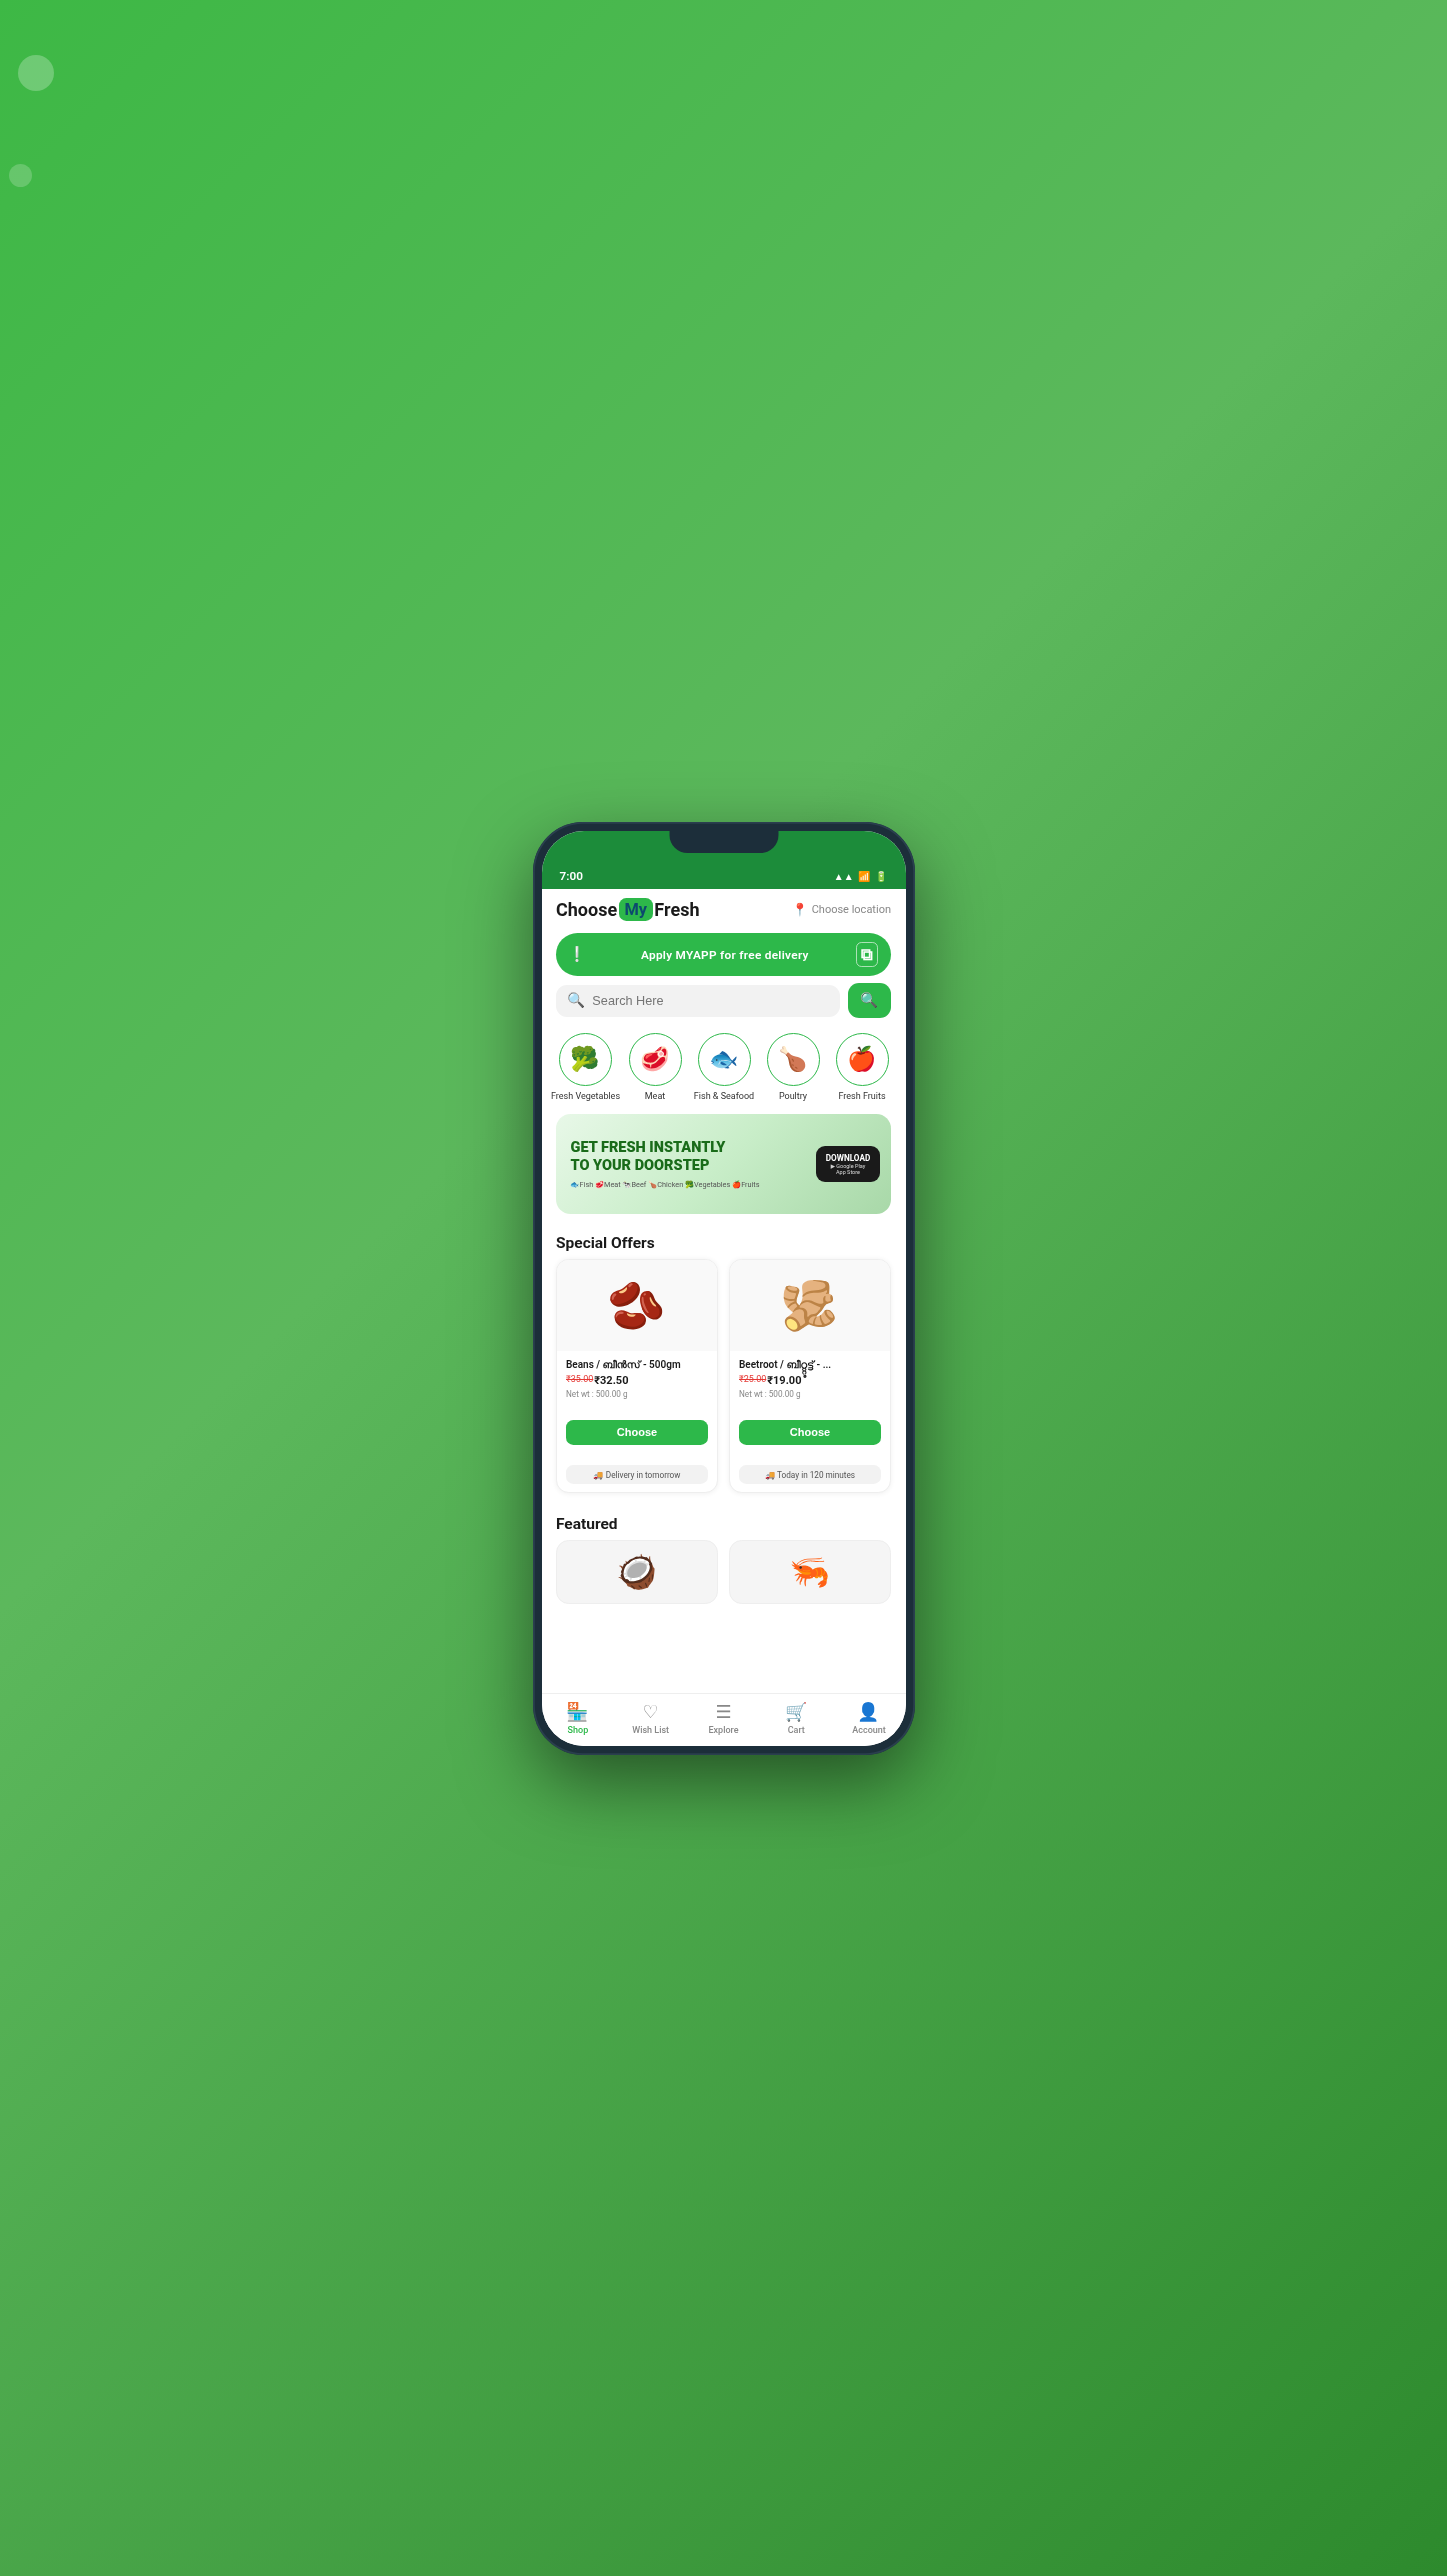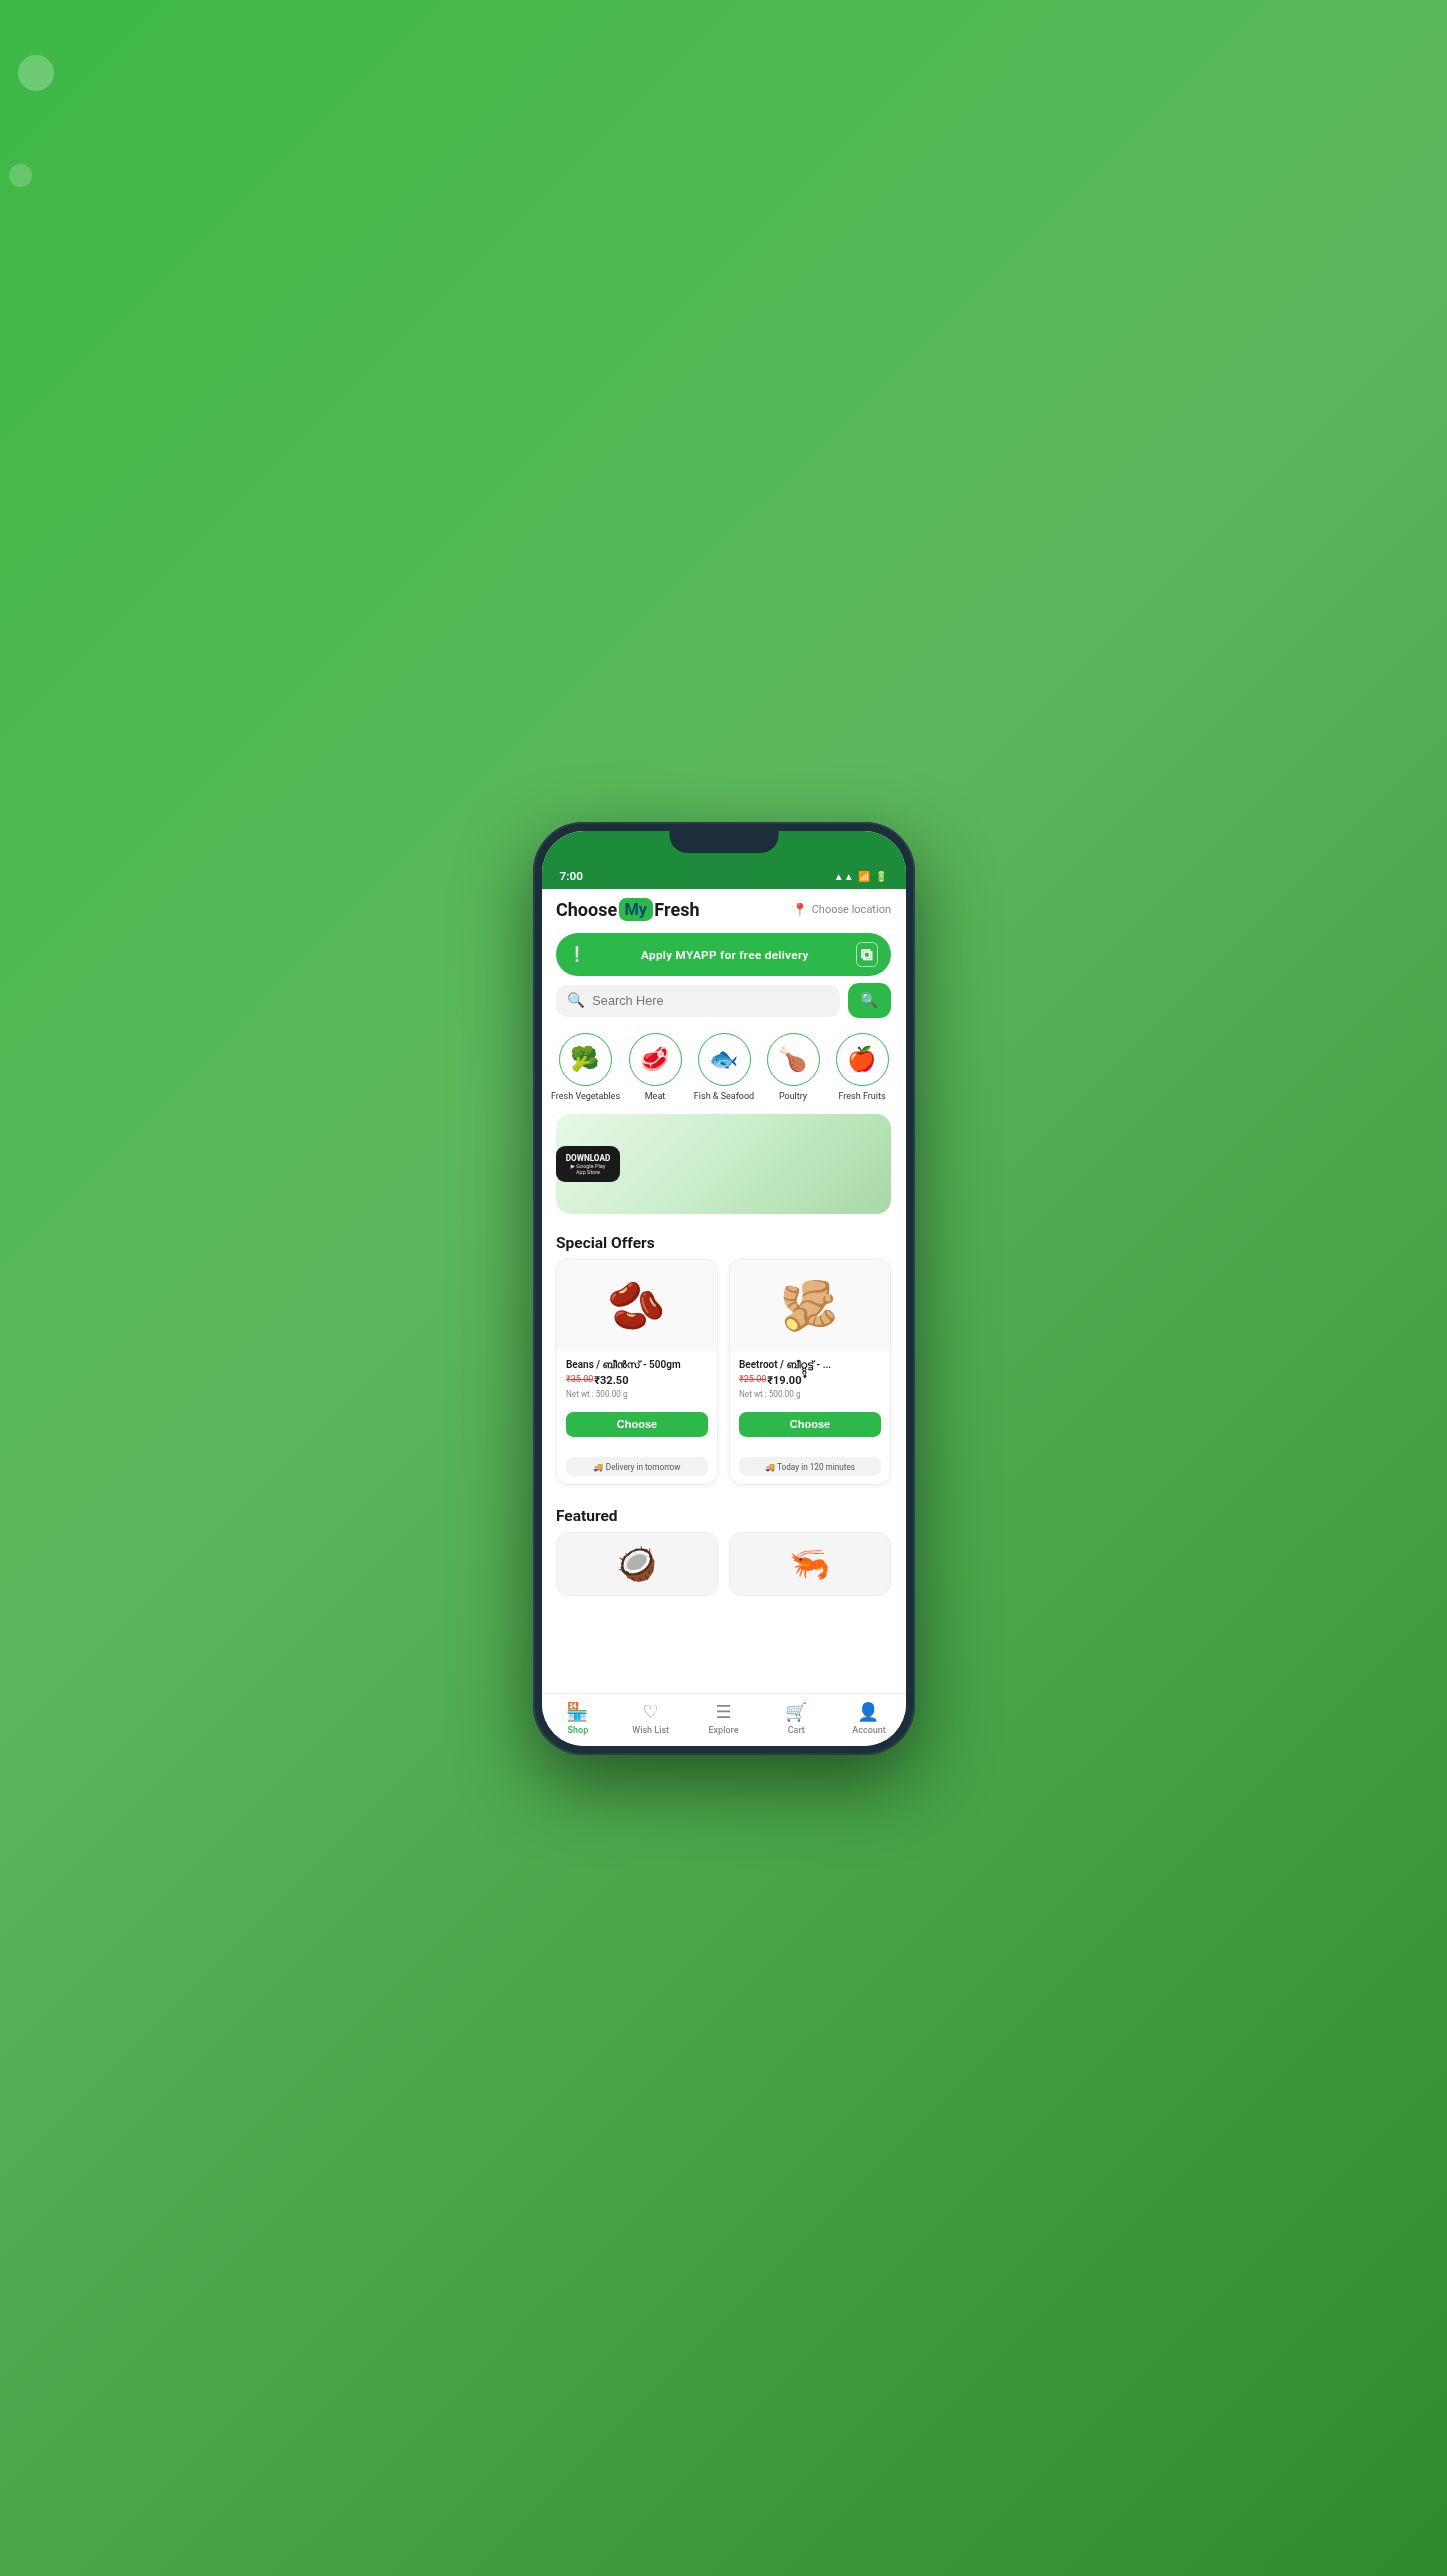--- a/index.html
+++ b/index.html
@@ -294,21 +294,21 @@
       text-decoration: line-through;
     }
     .price-new {
       font-size: 11px;
       font-weight: 700;
       color: #1a1a1a;
     }
     .net-wt {
       font-size: 8.2px;
       color: #888;
-      margin-bottom: 13px;
+      margin-bottom: 21px;
     }
     .choose-btn {
       width: 100%;
       background: #2db84a;
       color: #fff;
       border: none;
       border-radius: 7.3px;
       padding: 6.4px;
       font-size: 11px;
       font-weight: 600;
@@ -472,20 +472,27 @@
   </div>
           <div class="cat-item">
     <div class="cat-circle">
       <span>🍎</span>
     </div>
     <span class="cat-label">Fresh Fruits</span>
   </div>
         </div>
 
       <div class="hero-banner">
+        <div class="hero-text">
+          <div class="hero-title">GET FRESH INSTANTLY</div>
+          <div class="hero-title">TO YOUR DOORSTEP</div>
+          <div class="hero-sub">
+            <span>🐟Fish 🥩Meat 🐄Beef 🍗Chicken 🥦Vegetables 🍎Fruits</span>
+          </div>
+        </div>
         <div class="hero-download">
           <div>DOWNLOAD</div>
           <div class="hero-download-sub">
             <span>▶ Google Play</span><br>
             <span> App Store</span>
           </div>
         </div>
       </div>
 
       <div class="section-title">Special Offers</div>

